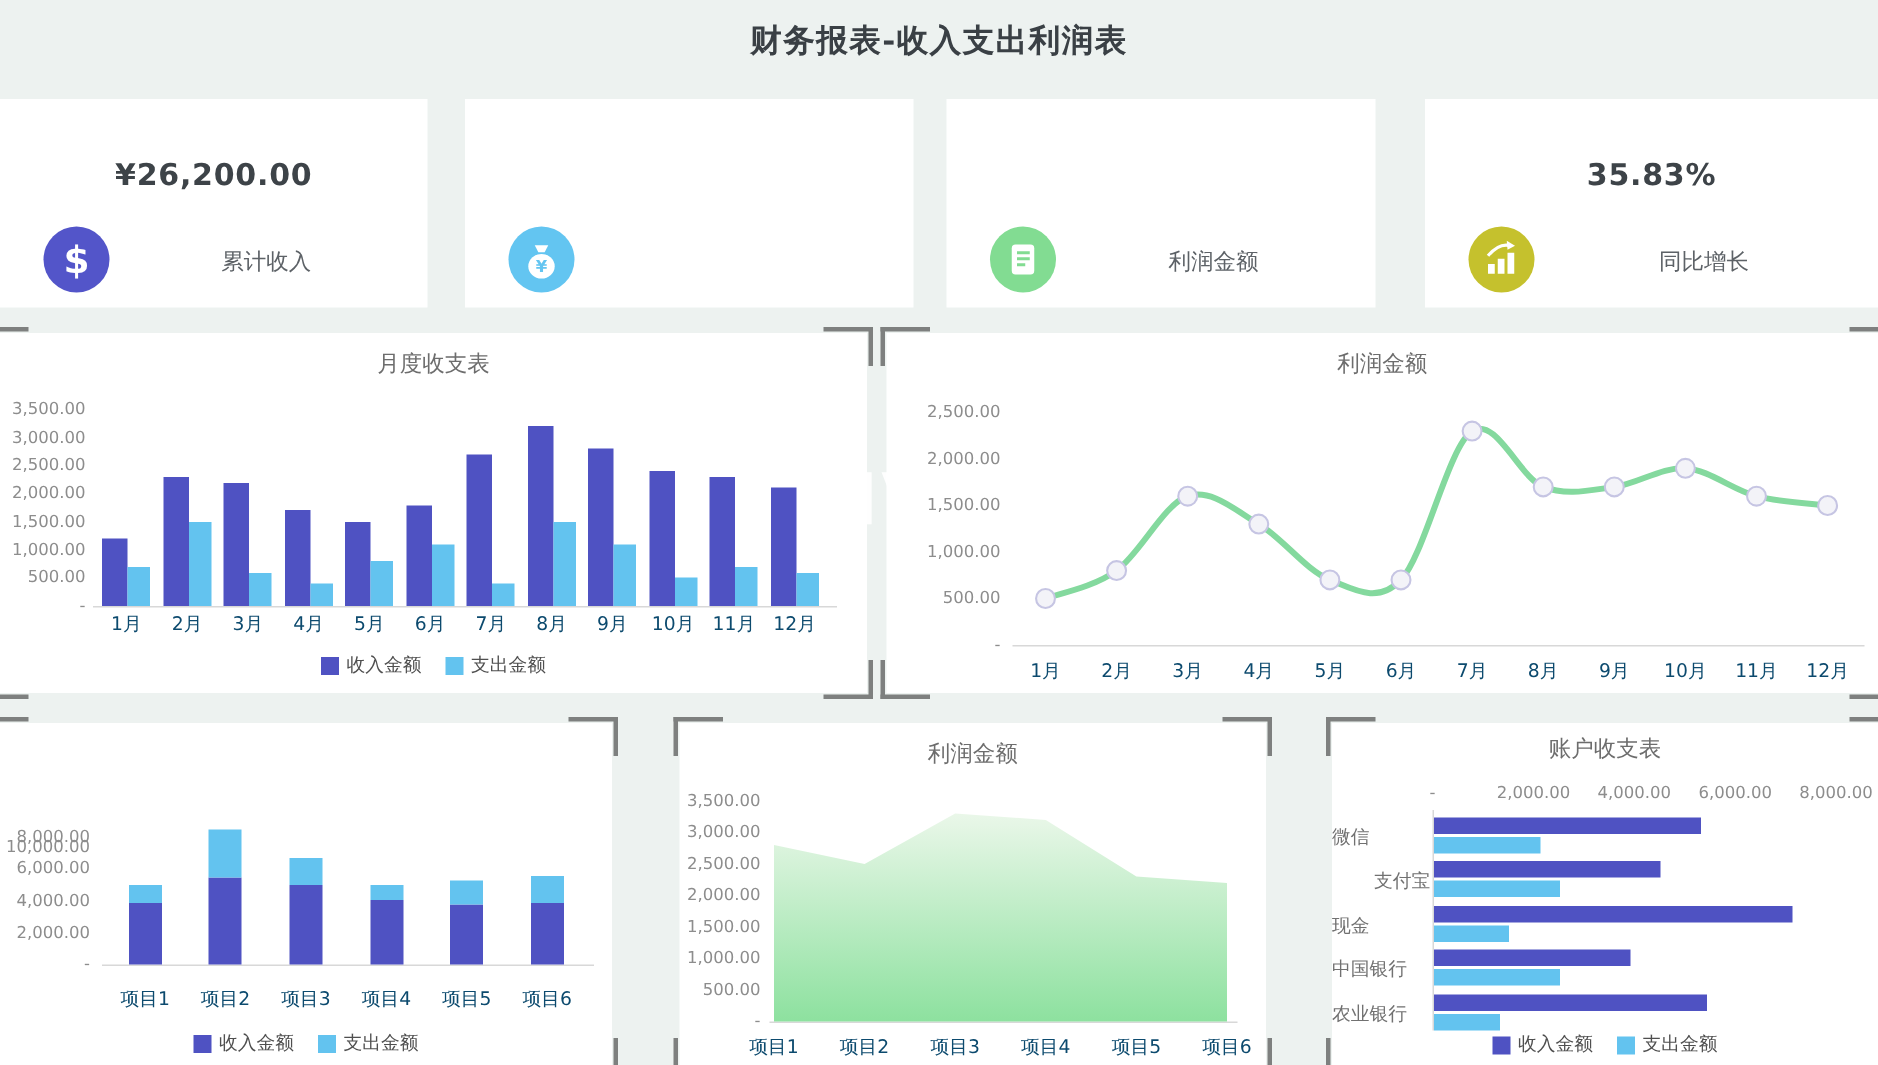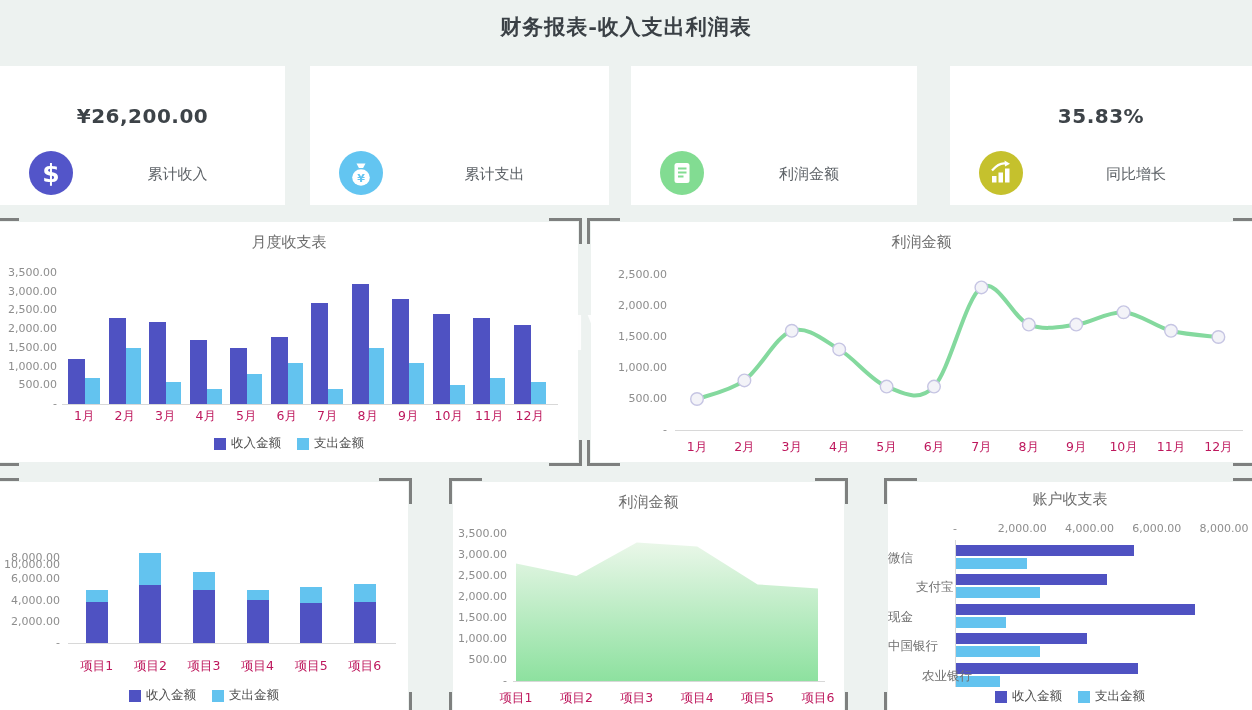--- a/index.html
+++ b/index.html
@@ -17,21 +17,21 @@
   .ctitle{position:absolute;top:11px;left:0;width:100%;text-align:center;font-size:15px;color:#6d6d6d}
   .cbody{position:absolute;left:0;top:0;right:0;bottom:0}
   .br{position:absolute;width:30px;height:23px;border:0 solid #7e807f;z-index:6}
   .br.tl{left:-4px;top:-4px;border-left-width:3px;border-top-width:3px}
   .br.tr{right:-4px;top:-4px;border-right-width:3px;border-top-width:3px}
   .br.bl{left:-4px;bottom:-4px;border-left-width:3px;border-bottom-width:3px}
   .br.brr{right:-4px;bottom:-4px;border-right-width:3px;border-bottom-width:3px}
   .cut-l .tl,.cut-l .bl{left:-14px}
   .cut-r .tr,.cut-r .brr{right:-14px}
   .tick{position:absolute;font-size:11px;color:#8d8d8d;white-space:nowrap}
-  .xlab{position:absolute;font-size:12.5px;color:#be185d;text-align:center;white-space:nowrap}
+  .xlab{position:absolute;font-size:12.5px;color:#0c4a6e;text-align:center;white-space:nowrap}
   .cat{position:absolute;font-size:12.5px;color:#717171;text-align:left;white-space:nowrap}
   .axisl{position:absolute;background:#d8d8d8}
   .bar{position:absolute}
   .legend{position:absolute;left:0;width:100%;display:flex;justify-content:center;align-items:center;
        gap:16px;font-size:12.5px;color:#4f4f4f}
   .litem{display:flex;align-items:center}
   .sw{display:inline-block;width:12px;height:12px;margin-right:5px}
   .wm{position:absolute;left:552px;top:297px;font-size:46px;font-weight:bold;
       color:rgba(255,255,255,.92);z-index:40;letter-spacing:2px;pointer-events:none}
   svg{position:absolute;left:0;top:0}
@@ -54,21 +54,20 @@
 
 <div class="card" style="left:310px;width:299px">
   <span class="ico">
     <svg width="46" height="46" viewBox="0 0 46 46">
       <circle cx="23" cy="23" r="22" fill="#63c5f1"></circle>
       <path d="M18.5 13.5 h9 l-2.4 4.6 h-4.2 z" fill="#ffffff"></path>
       <ellipse cx="23" cy="27.5" rx="8.8" ry="8.2" fill="#ffffff"></ellipse>
       <text x="23" y="31.5" text-anchor="middle" font-size="11" font-weight="bold" fill="#63c5f1">¥</text>
     </svg>
   </span>
-  <div class="lab">累计支出</div>
 </div>
 
 <div class="card" style="left:631px;width:286px">
   <span class="ico">
     <svg width="46" height="46" viewBox="0 0 46 46">
       <circle cx="23" cy="23" r="22" fill="#82dc92"></circle>
       <rect x="15.5" y="13" width="15" height="20" rx="2.5" fill="#ffffff"></rect>
       <rect x="19" y="17.5" width="8.5" height="2" fill="#82dc92"></rect>
       <rect x="19" y="21.5" width="8.5" height="2" fill="#82dc92"></rect>
       <rect x="19" y="25.5" width="5.5" height="2" fill="#82dc92"></rect>
@@ -299,21 +298,21 @@
       <div class="bar" style="left: 68px; top: 105.4px; width: 84.1px; height: 11px; background: rgb(99, 195, 239);"></div>
       <div class="cat" style="left: 0px; top: 97.4px; width: 60px; margin-left: 28px;">支付宝</div>
       <div class="bar" style="left: 68px; top: 121.8px; width: 238.7px; height: 11px; background: rgb(79, 82, 194);"></div>
       <div class="bar" style="left: 68px; top: 134.8px; width: 50.4px; height: 11px; background: rgb(99, 195, 239);"></div>
       <div class="cat" style="left: 0px; top: 126.8px; width: 60px;">现金</div>
       <div class="bar" style="left: 68px; top: 151.2px; width: 131.1px; height: 11px; background: rgb(79, 82, 194);"></div>
       <div class="bar" style="left: 68px; top: 164.2px; width: 84.1px; height: 11px; background: rgb(99, 195, 239);"></div>
       <div class="cat" style="left: 0px; top: 156.2px; width: 60px;">中国银行</div>
       <div class="bar" style="left: 68px; top: 180.6px; width: 181.6px; height: 11px; background: rgb(79, 82, 194);"></div>
       <div class="bar" style="left: 68px; top: 193.6px; width: 43.7px; height: 11px; background: rgb(99, 195, 239);"></div>
-      <div class="cat" style="left: 0px; top: 185.6px; width: 60px; padding-left: 34px;">农业银行</div>
+      <div class="cat" style="left: 0px; top: 185.6px; width: 60px;">农业银行</div>
     </div>
 <div class="legend" style="top: 206px;">
       <span class="litem">
         <span class="sw" style="background: rgb(79, 82, 194);"></span>
         <span>收入金额</span>
       </span>
       <span class="litem">
         <span class="sw" style="background: rgb(99, 195, 239);"></span>
         <span>支出金额</span>
       </span>

